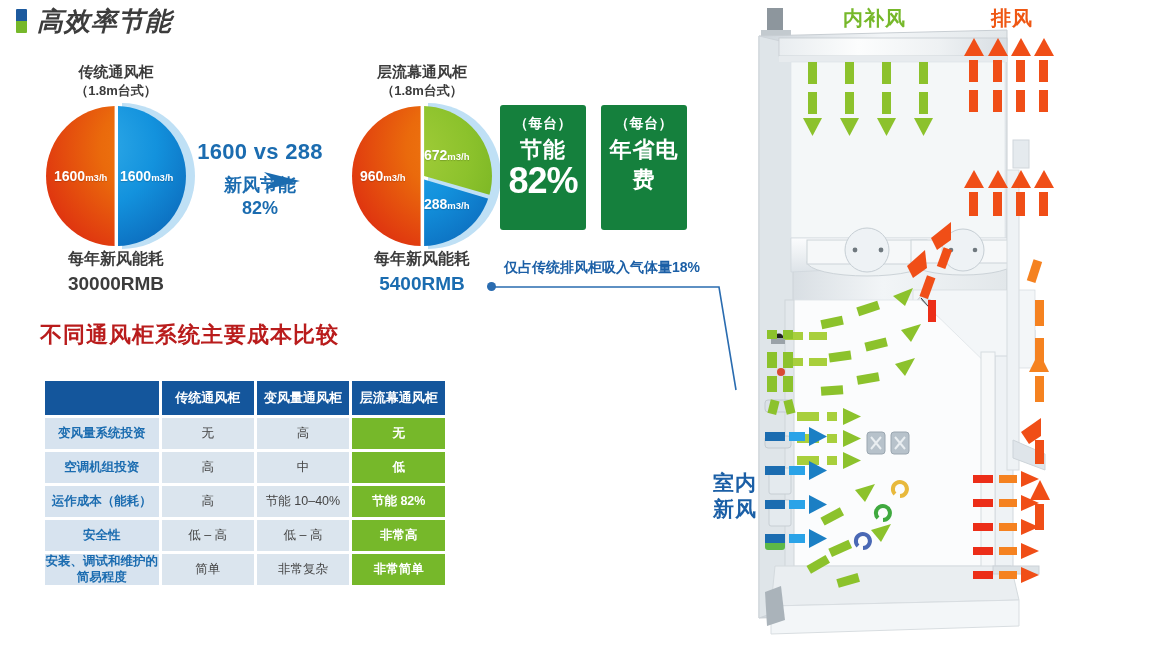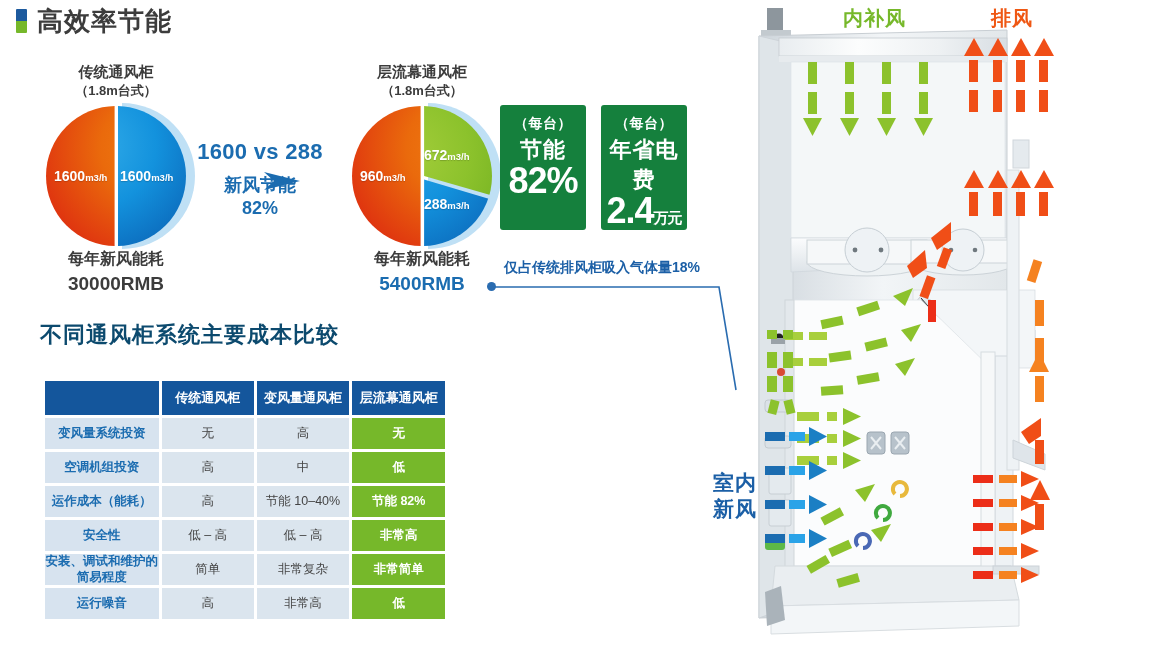--- a/index.html
+++ b/index.html
@@ -11,21 +11,21 @@
     position:relative;
     color:#3a3a3a;
   }
   .root{position:relative;width:1149px;height:660px;overflow:hidden;}
 
   
   .hdr{position:absolute;left:16px;top:8px;display:flex;align-items:center;gap:10px;}
   .hdr-bullet{width:11px;height:24px;display:flex;flex-direction:column;border-radius:1px;overflow:hidden;}
   .hdr-bullet .b1{flex:1;background:#1d5a9e;}
   .hdr-bullet .b2{flex:1;background:#76b82a;}
-  .hdr-title{font-size:26px;font-weight:bold;color:#3c3c3c;letter-spacing:1px;line-height:1;}
+  .hdr-title{font-size:26px;font-weight:bold;color:#3c3c3c;letter-spacing:1px;line-height:1;font-style:italic;}
 
   
   .pie-label{position:absolute;text-align:center;font-size:15px;font-weight:bold;color:#3c3c3c;line-height:1.35;}
   .pie-label .sub{font-size:13px;font-weight:bold;}
 
   .pie-wrap{position:absolute;width:140px;height:140px;}
   .ring{position:absolute;border-radius:50%;}
 
   
   #pieL{left:46px;top:106px;}
@@ -84,21 +84,21 @@
   .badge .b-unit{font-size:15px;font-weight:bold;}
   #badge1{left:500px;top:105px;width:86px;height:125px;}
   #badge2{left:601px;top:105px;width:86px;height:125px;}
 
   
   .callout-text{position:absolute;left:504px;top:259px;font-size:14px;font-weight:bold;color:#1b5fa6;white-space:nowrap;}
   .callout-dot{position:absolute;left:487px;top:282px;width:9px;height:9px;border-radius:50%;background:#2a6cb0;}
   .callout-line{position:absolute;left:490px;top:275px;width:250px;height:120px;pointer-events:none;}
 
   
-  .tbl-title{position:absolute;left:40px;top:320px;font-size:22px;font-weight:bold;color:#0c4a6e;letter-spacing:1px;}
+  .tbl-title{position:absolute;left:40px;top:320px;font-size:22px;font-weight:bold;color:#b91c1c;letter-spacing:1px;}
   .tbl{position:absolute;left:42px;top:378px;border-collapse:separate;border-spacing:3px;width:406px;}
   .tbl th{background:#14569c;color:#ffffff;font-size:13px;font-weight:bold;height:34px;text-align:center;padding:0;}
   .tbl th.blank{background:#14569c;}
   .tbl td{height:31px;text-align:center;font-size:12.5px;padding:0;}
   .tbl td.rowhead{background:#d7e3ef;color:#1b6cb0;font-weight:bold;font-size:12.5px;line-height:1.25;}
   .tbl td.val{background:#dbe5ee;color:#444;}
   .tbl td.hl{background:#76b82a;color:#ffffff;font-weight:bold;}
   .tbl colgroup col.c1{width:118px;}
   .tbl colgroup col.c2{width:96px;}
 
@@ -181,21 +181,20 @@
   </div>
 
   <div class="badge" id="badge1">
     <div class="b-top">（每台）</div>
     <div class="b-mid">节能</div>
     <div class="b-big">82%</div>
   </div>
   <div class="badge" id="badge2">
     <div class="b-top">（每台）</div>
     <div class="b-mid">年省电费</div>
-    <div class="b-big"><span>2.4</span><span class="b-unit">万元</span></div>
   </div>
 
   <div class="callout-text">仅占传统排风柜吸入气体量18%</div>
   <div class="callout-dot"></div>
   <svg class="callout-line" viewBox="0 0 250 120">
     <path d="M4 12 L229 12 L246 115" fill="none" stroke="#2a6cb0" stroke-width="1.6"></path>
   </svg>
 
   <div class="tbl-title">不同通风柜系统主要成本比较</div>
 
@@ -238,26 +237,20 @@
         <td class="val">低 – 高</td>
         <td class="val">低 – 高</td>
         <td class="hl">非常高</td>
       </tr>
       <tr>
         <td class="rowhead">安装、调试和维护的简易程度</td>
         <td class="val">简单</td>
         <td class="val">非常复杂</td>
         <td class="hl">非常简单</td>
       </tr>
-      <tr>
-        <td class="rowhead">运行噪音</td>
-        <td class="val">高</td>
-        <td class="val">非常高</td>
-        <td class="hl">低</td>
-      </tr>
     </tbody>
   </table>
 
   <div class="illus">
     <svg width="404" height="660" viewBox="0 0 404 660" aria-hidden="true">
       <defs>
         <linearGradient id="gMetal" x1="0" y1="0" x2="1" y2="0">
           <stop offset="0" stop-color="#e9edf0"></stop>
             <stop offset="0.35" stop-color="#fcfdfd"></stop>
           <stop offset="0.7" stop-color="#eef1f3"></stop>

